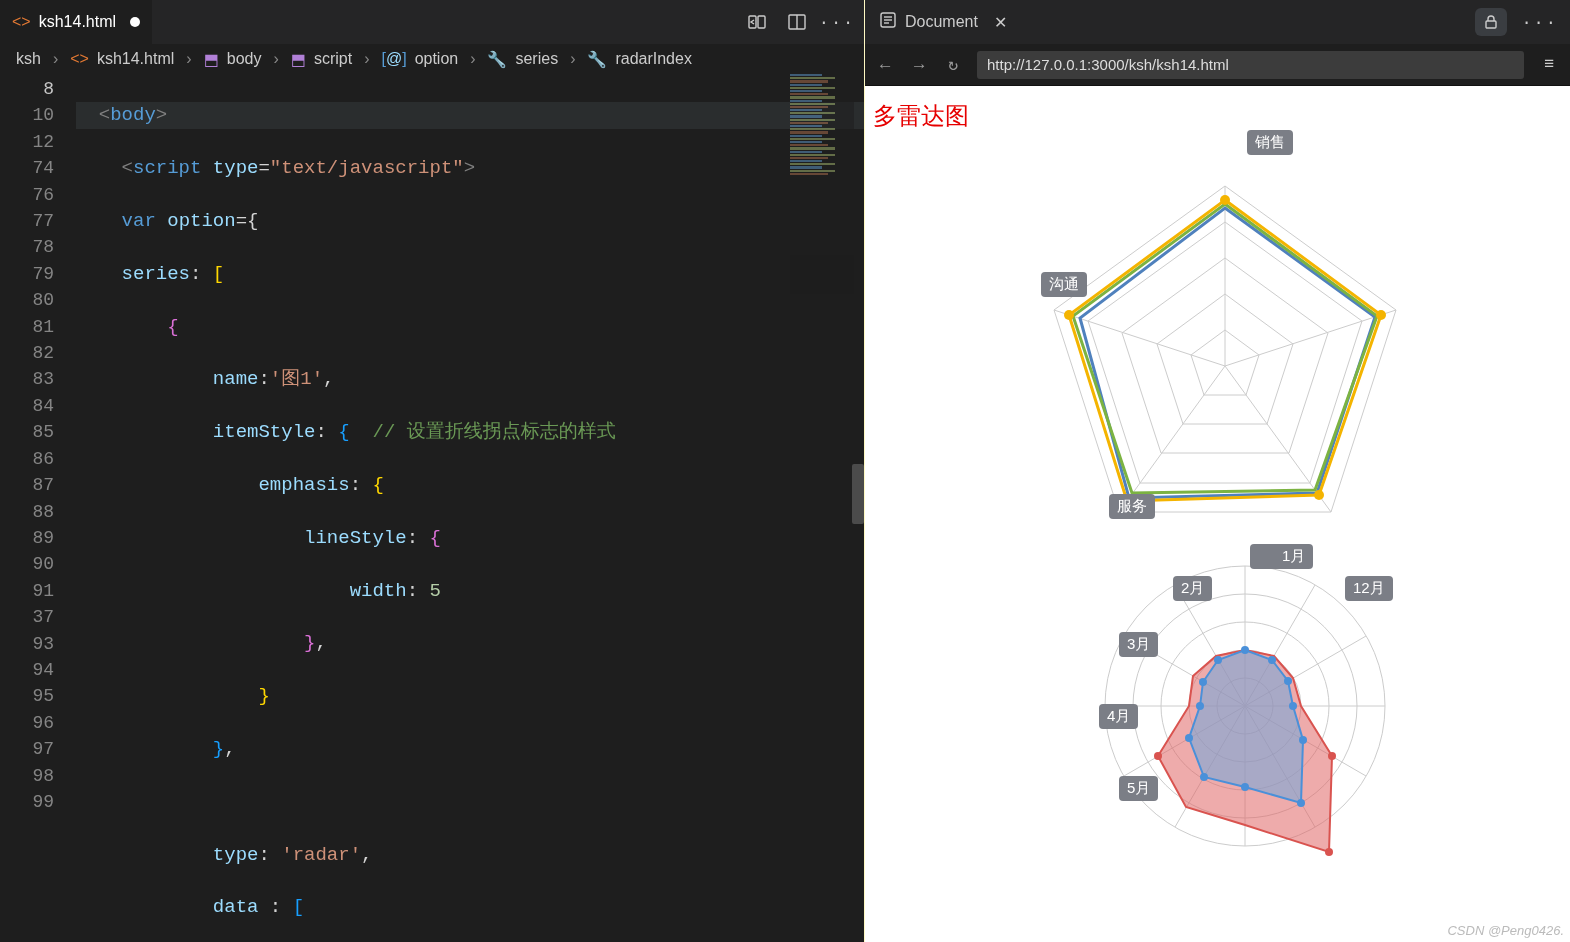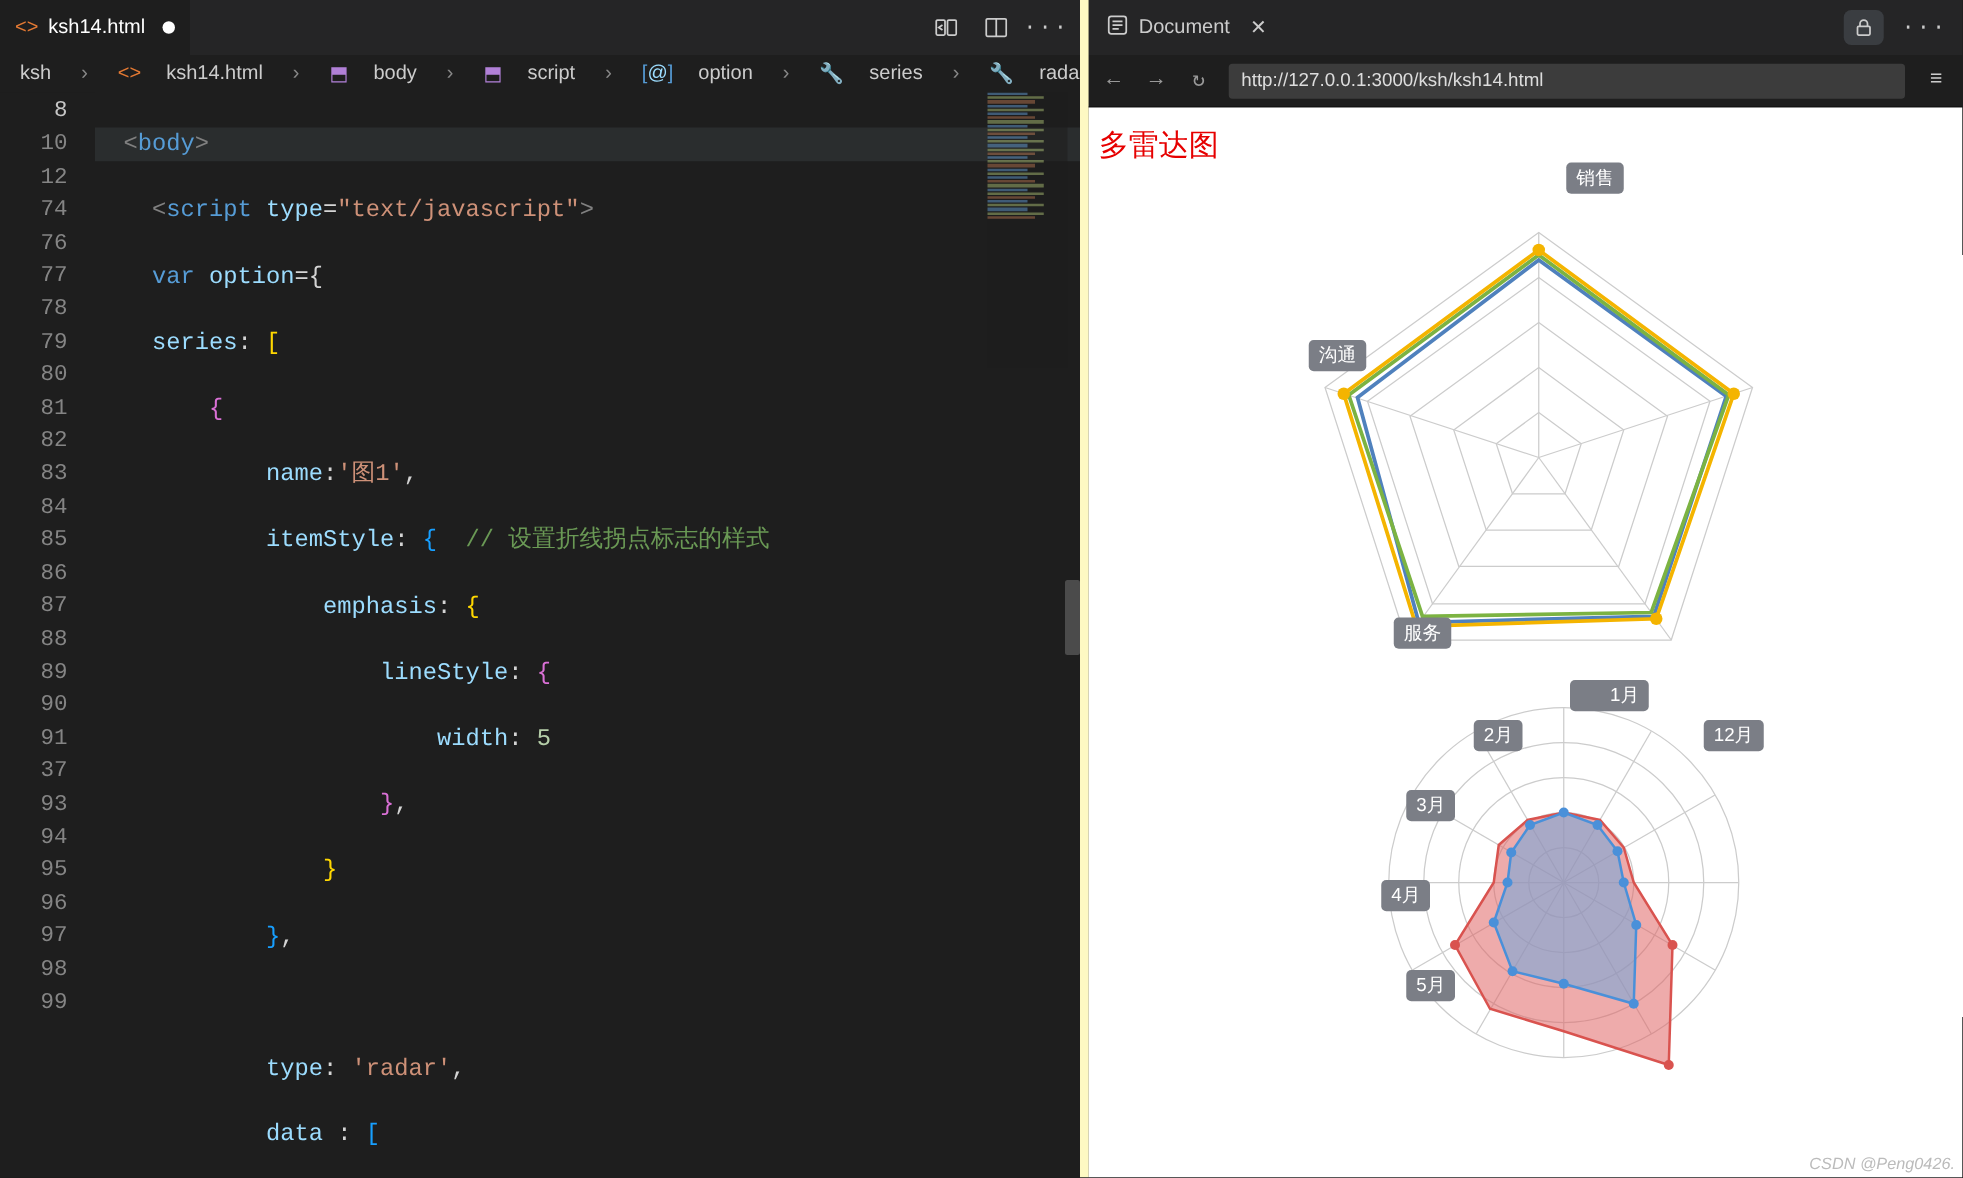--- a/index.html
+++ b/index.html
@@ -1,29 +1,29 @@
 <!DOCTYPE html>
 <html><head>
 <meta charset="utf-8">
 <style>
 * { box-sizing: border-box; margin: 0; padding: 0; }
 body { font-family: Consolas, "Courier New", monospace; font-size: 17px; background: #1e1e1e; color: #d4d4d4; overflow: hidden; width: 1570px; height: 942px; }
 .container { display: flex; width: 100%; height: 100%; }
 .left-pane { width: 864px; height: 100%; display: flex; flex-direction: column; background: #1e1e1e; }
-.right-pane { flex: 1; height: 100%; display: flex; flex-direction: column; background: #252526; border-left: 7px solid #fef9c3; }
+.right-pane { flex: 1; height: 100%; display: flex; flex-direction: column; background: #252526; border-left: 1px solid #fef9c3; }
 
 .tab-bar { height: 44px; background: #252526; display: flex; align-items: center; }
 .tab { height: 44px; display: flex; align-items: center; padding: 0 12px; background: #1e1e1e; color: #fff; gap: 8px; font-family: "Segoe UI", sans-serif; font-size: 16px; }
 .tab-icon-code { color: #e37933; }
 .tab-dirty { width: 10px; height: 10px; border-radius: 50%; background: #fff; margin-left: 6px; }
 .tab-actions { margin-left: auto; display: flex; align-items: center; gap: 18px; padding-right: 16px; color: #ccc; }
 .tab-actions span { cursor: pointer; }
 .icon-btn { display: inline-flex; align-items: center; justify-content: center; width: 22px; height: 22px; }
 
-.breadcrumb { height: 30px; background: #1e1e1e; display: flex; align-items: center; padding: 0 16px; color: #a0a0a0; font-family: "Segoe UI", sans-serif; font-size: 16px; gap: 20px; }
+.breadcrumb { height: 30px; background: #1e1e1e; display: flex; align-items: center; padding: 0 16px; color: #a0a0a0; font-family: "Segoe UI", sans-serif; font-size: 16px; gap: 8px; }
 .breadcrumb .chev { color: #888; margin: 0 4px; }
 .breadcrumb .bc-item { color: #ccc; }
 .bc-icon { color: #e37933; }
 .bc-icon-sym { color: #b180d7; }
 .bc-icon-wrench { color: #ccc; }
 
 .editor { flex: 1; display: flex; position: relative; overflow: hidden; }
 .gutter { width: 76px; text-align: right; padding-right: 22px; color: #858585; font-size: 18px; line-height: 26.4px; background: #1e1e1e; padding-top: 2px; }
 .current-line-num { color: #c6c6c6; }
 .code { flex: 1; font-size: 19px; line-height: 26.4px; padding-top: 2px; white-space: pre; overflow: hidden; }
@@ -325,18 +325,18 @@
               <circle cx="84" cy="146" r="4"></circle>
               <circle cx="-87" cy="50" r="4"></circle>
             </g>
         </g>
       </svg>
       <div class="axis-label" style="left:365px; top:458px;padding-left:32px;">1月</div>
       <div class="axis-label" style="left:288px; top:490px;">2月</div>
       <div class="axis-label" style="left:234px; top:546px;">3月</div>
       <div class="axis-label" style="left:214px; top:618px;">4月</div>
       <div class="axis-label" style="left:234px; top:690px;">5月</div>
-      <div class="axis-label" style="left:472px; top:490px;">12月</div>
+      <div class="axis-label" style="left:460px; top:490px;">12月</div>
 
       <div class="watermark">CSDN @Peng0426.</div>
     </div>
   </div>
 </div>
 
 </body></html>

